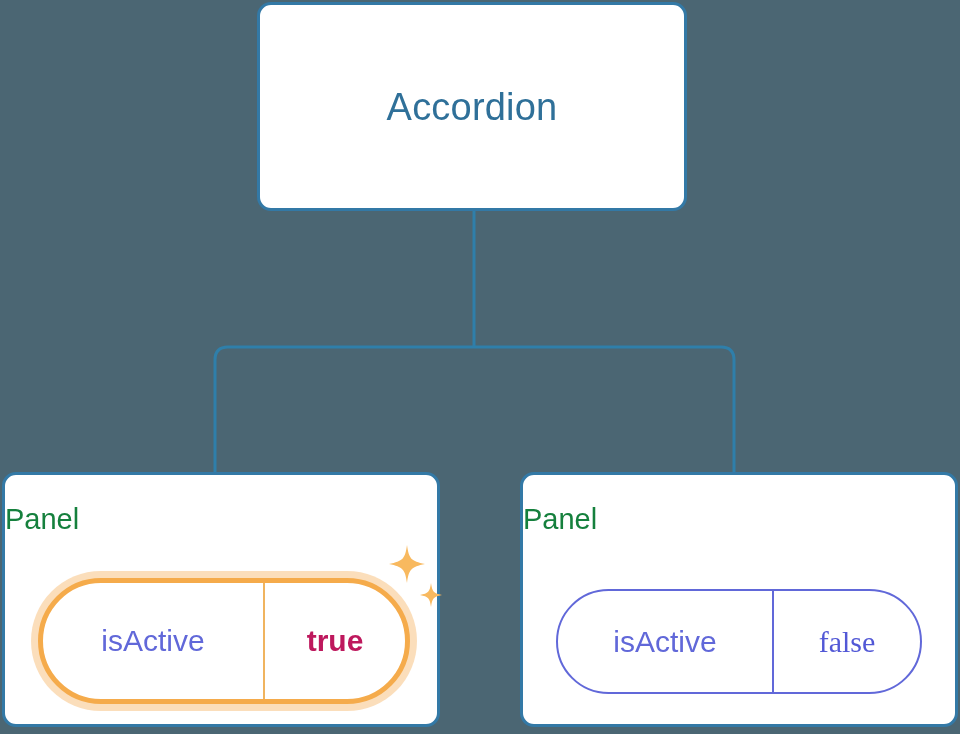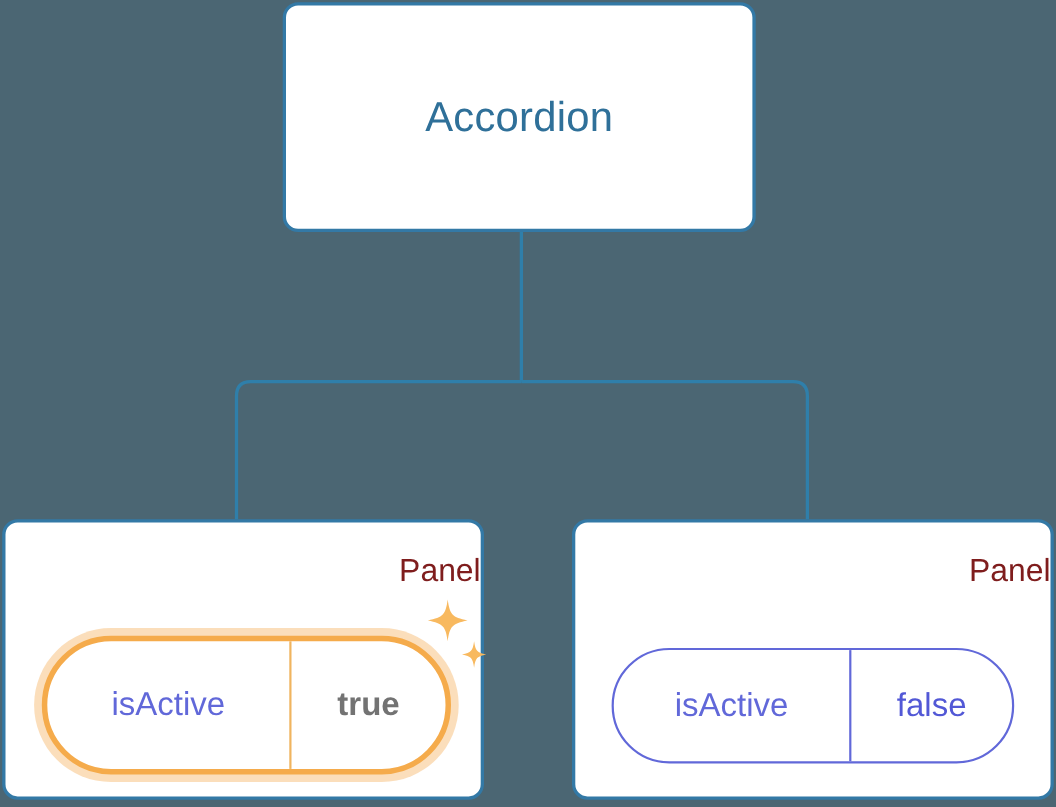--- a/index.html
+++ b/index.html
@@ -71,22 +71,22 @@
     width: 438px;
   }
 
   .node-panel-right {
     left: 520px;
     width: 438px;
   }
 
   .node-title-panel {
     font-size: 29px;
-    color: #7f1d1d;
-    text-align: right;
+    color: #15803d;
+    text-align: left;
     line-height: 1;
     margin-bottom: 0;
   }
 
   
   .pill-wrap {
     position: absolute;
     display: flex;
     align-items: center;
   }
@@ -123,21 +123,21 @@
     color: #5258d6;
   }
 
   .pill-normal .pill-val {
     border-left: 2px solid #6168d9;
   }
 
   .pill-highlight .pill-val {
     border-left: 2px solid #f0b45f;
     font-weight: bold;
-    color: #737373;
+    color: #be185d;
   }
 
   
   .pill-wrap-left {
     left: 38px;
     top: 578px;
   }
   .pill-wrap-left .pill {
     width: 372px;
     height: 126px;
@@ -160,20 +160,21 @@
     width: 366px;
     height: 105px;
   }
   .pill-wrap-right .pill-key {
     width: 214px;
     font-size: 30px;
   }
   .pill-wrap-right .pill-val {
     width: 148px;
     font-size: 30px;
+    font-family: Liberation Serif, serif;
   }
 
   
   .sparkle-group {
     position: absolute;
     left: 385px;
     top: 543px;
     width: 62px;
     height: 72px;
     pointer-events: none;

